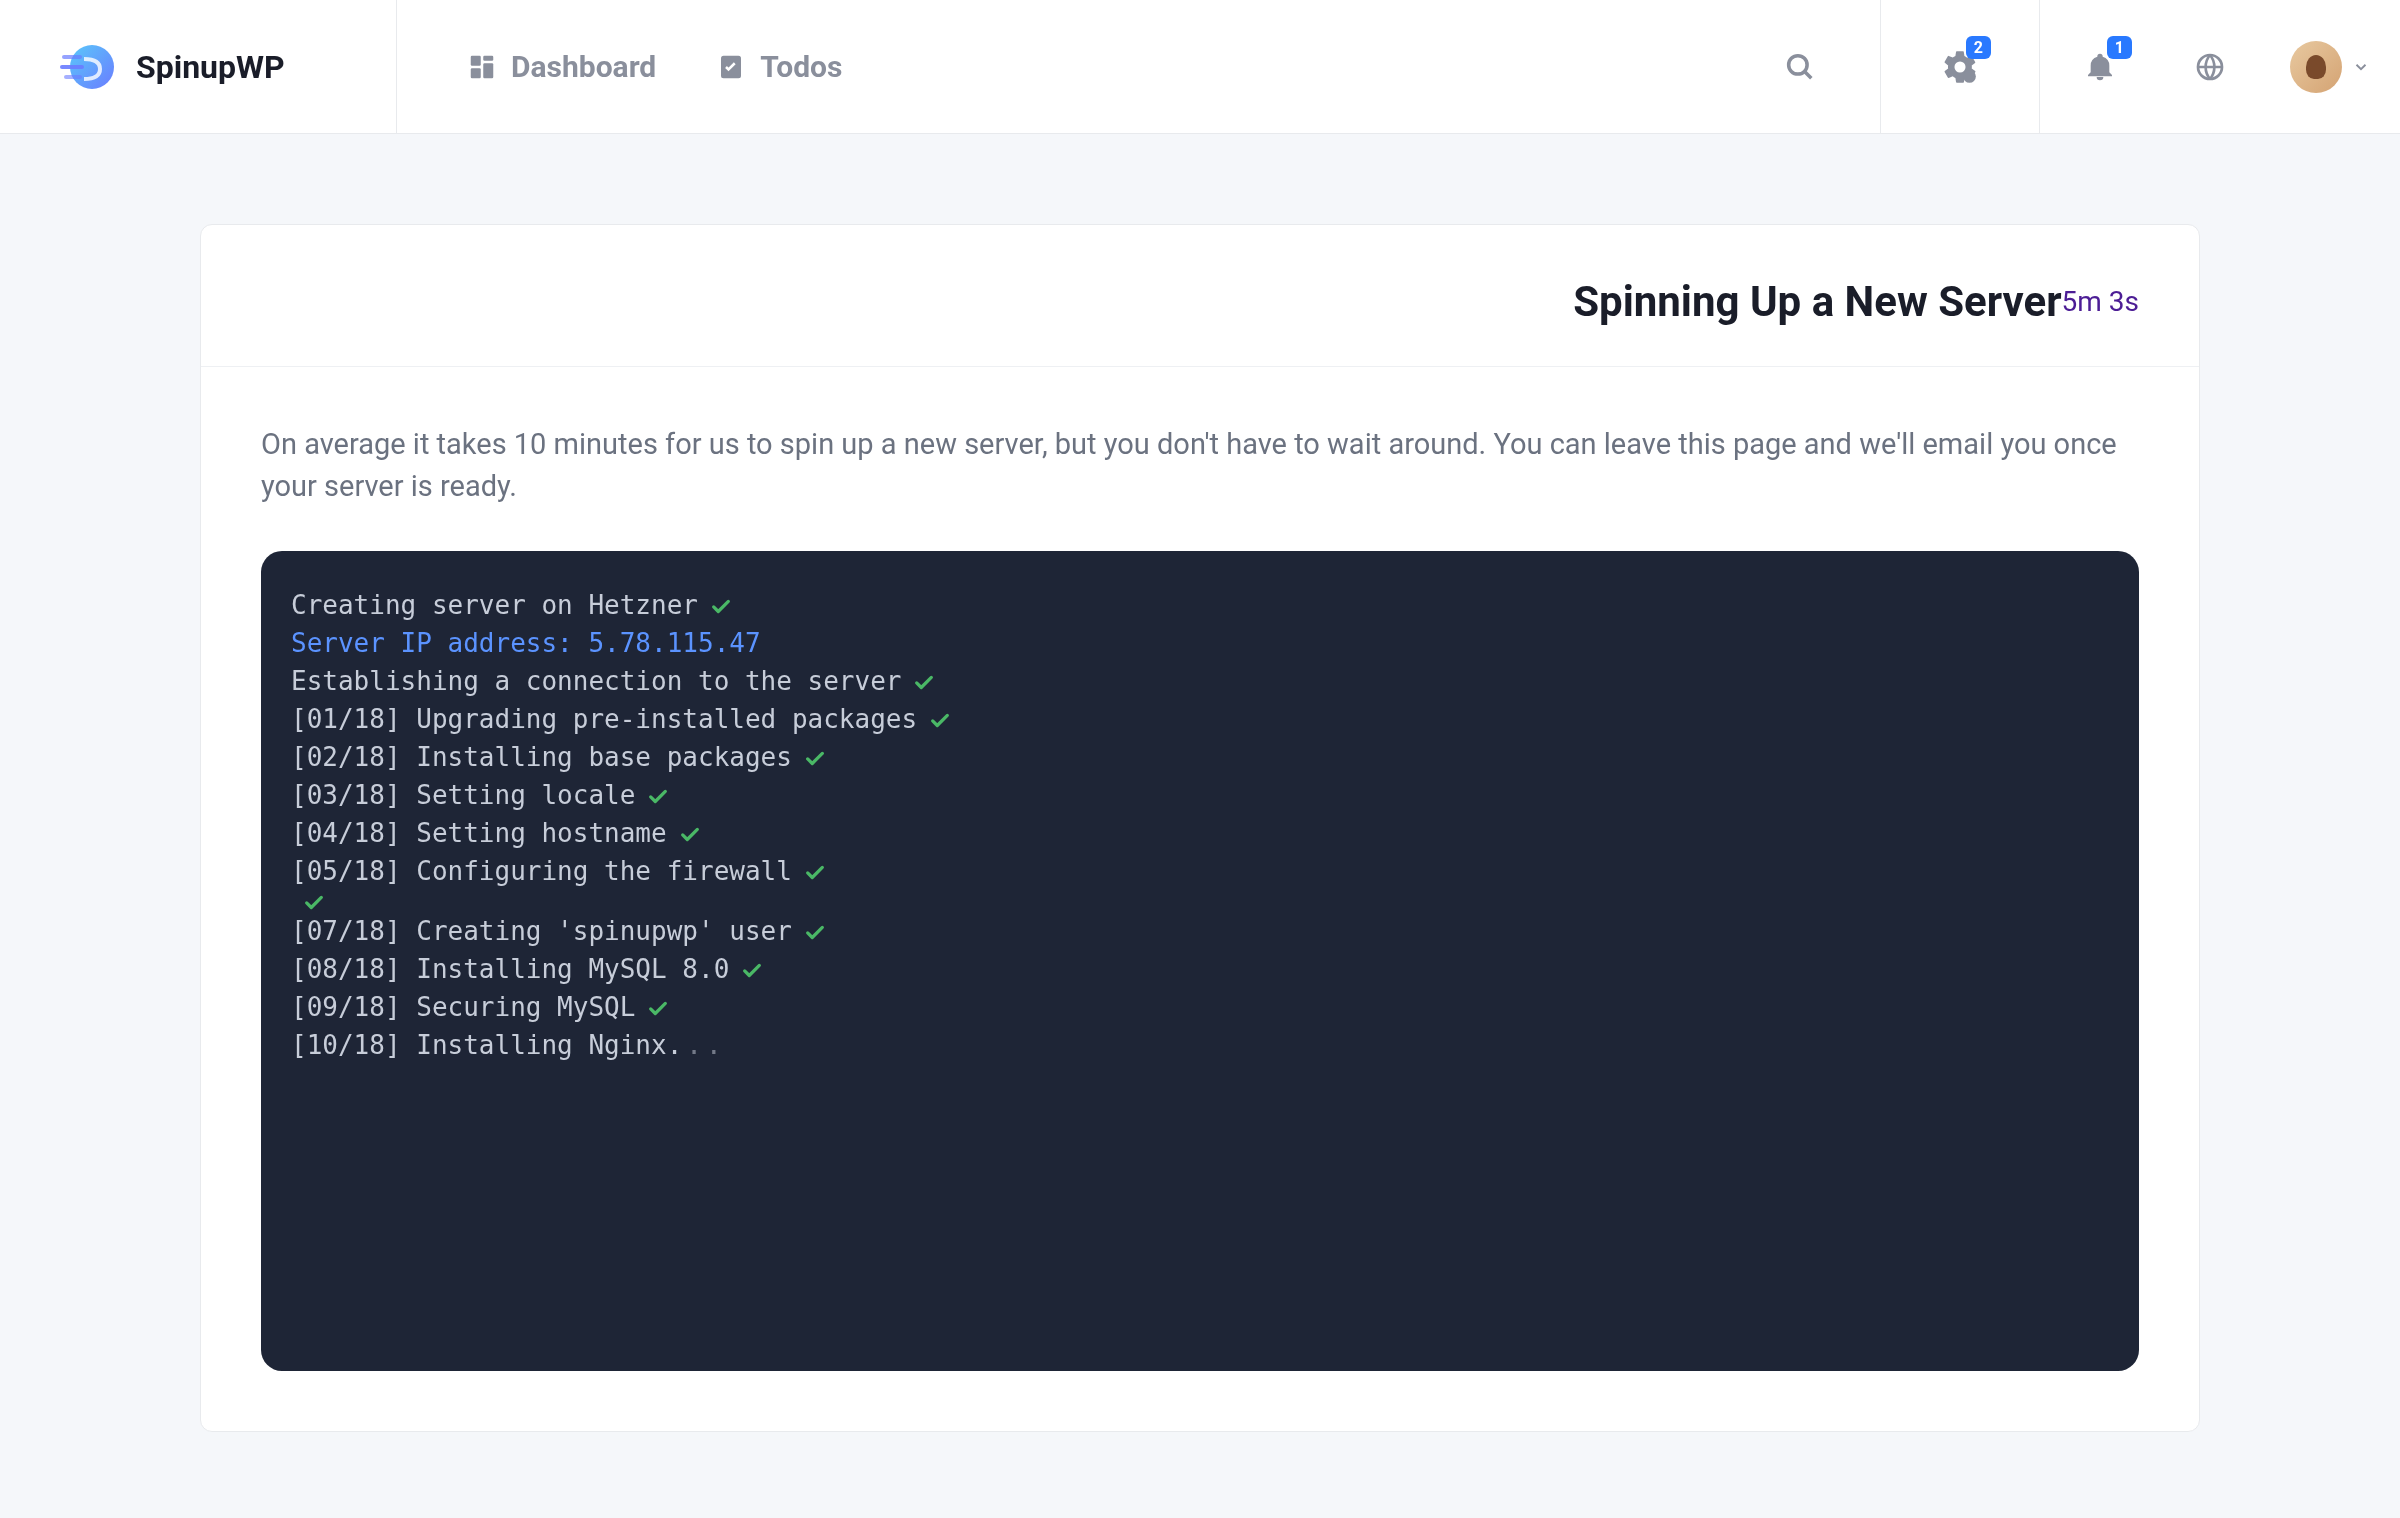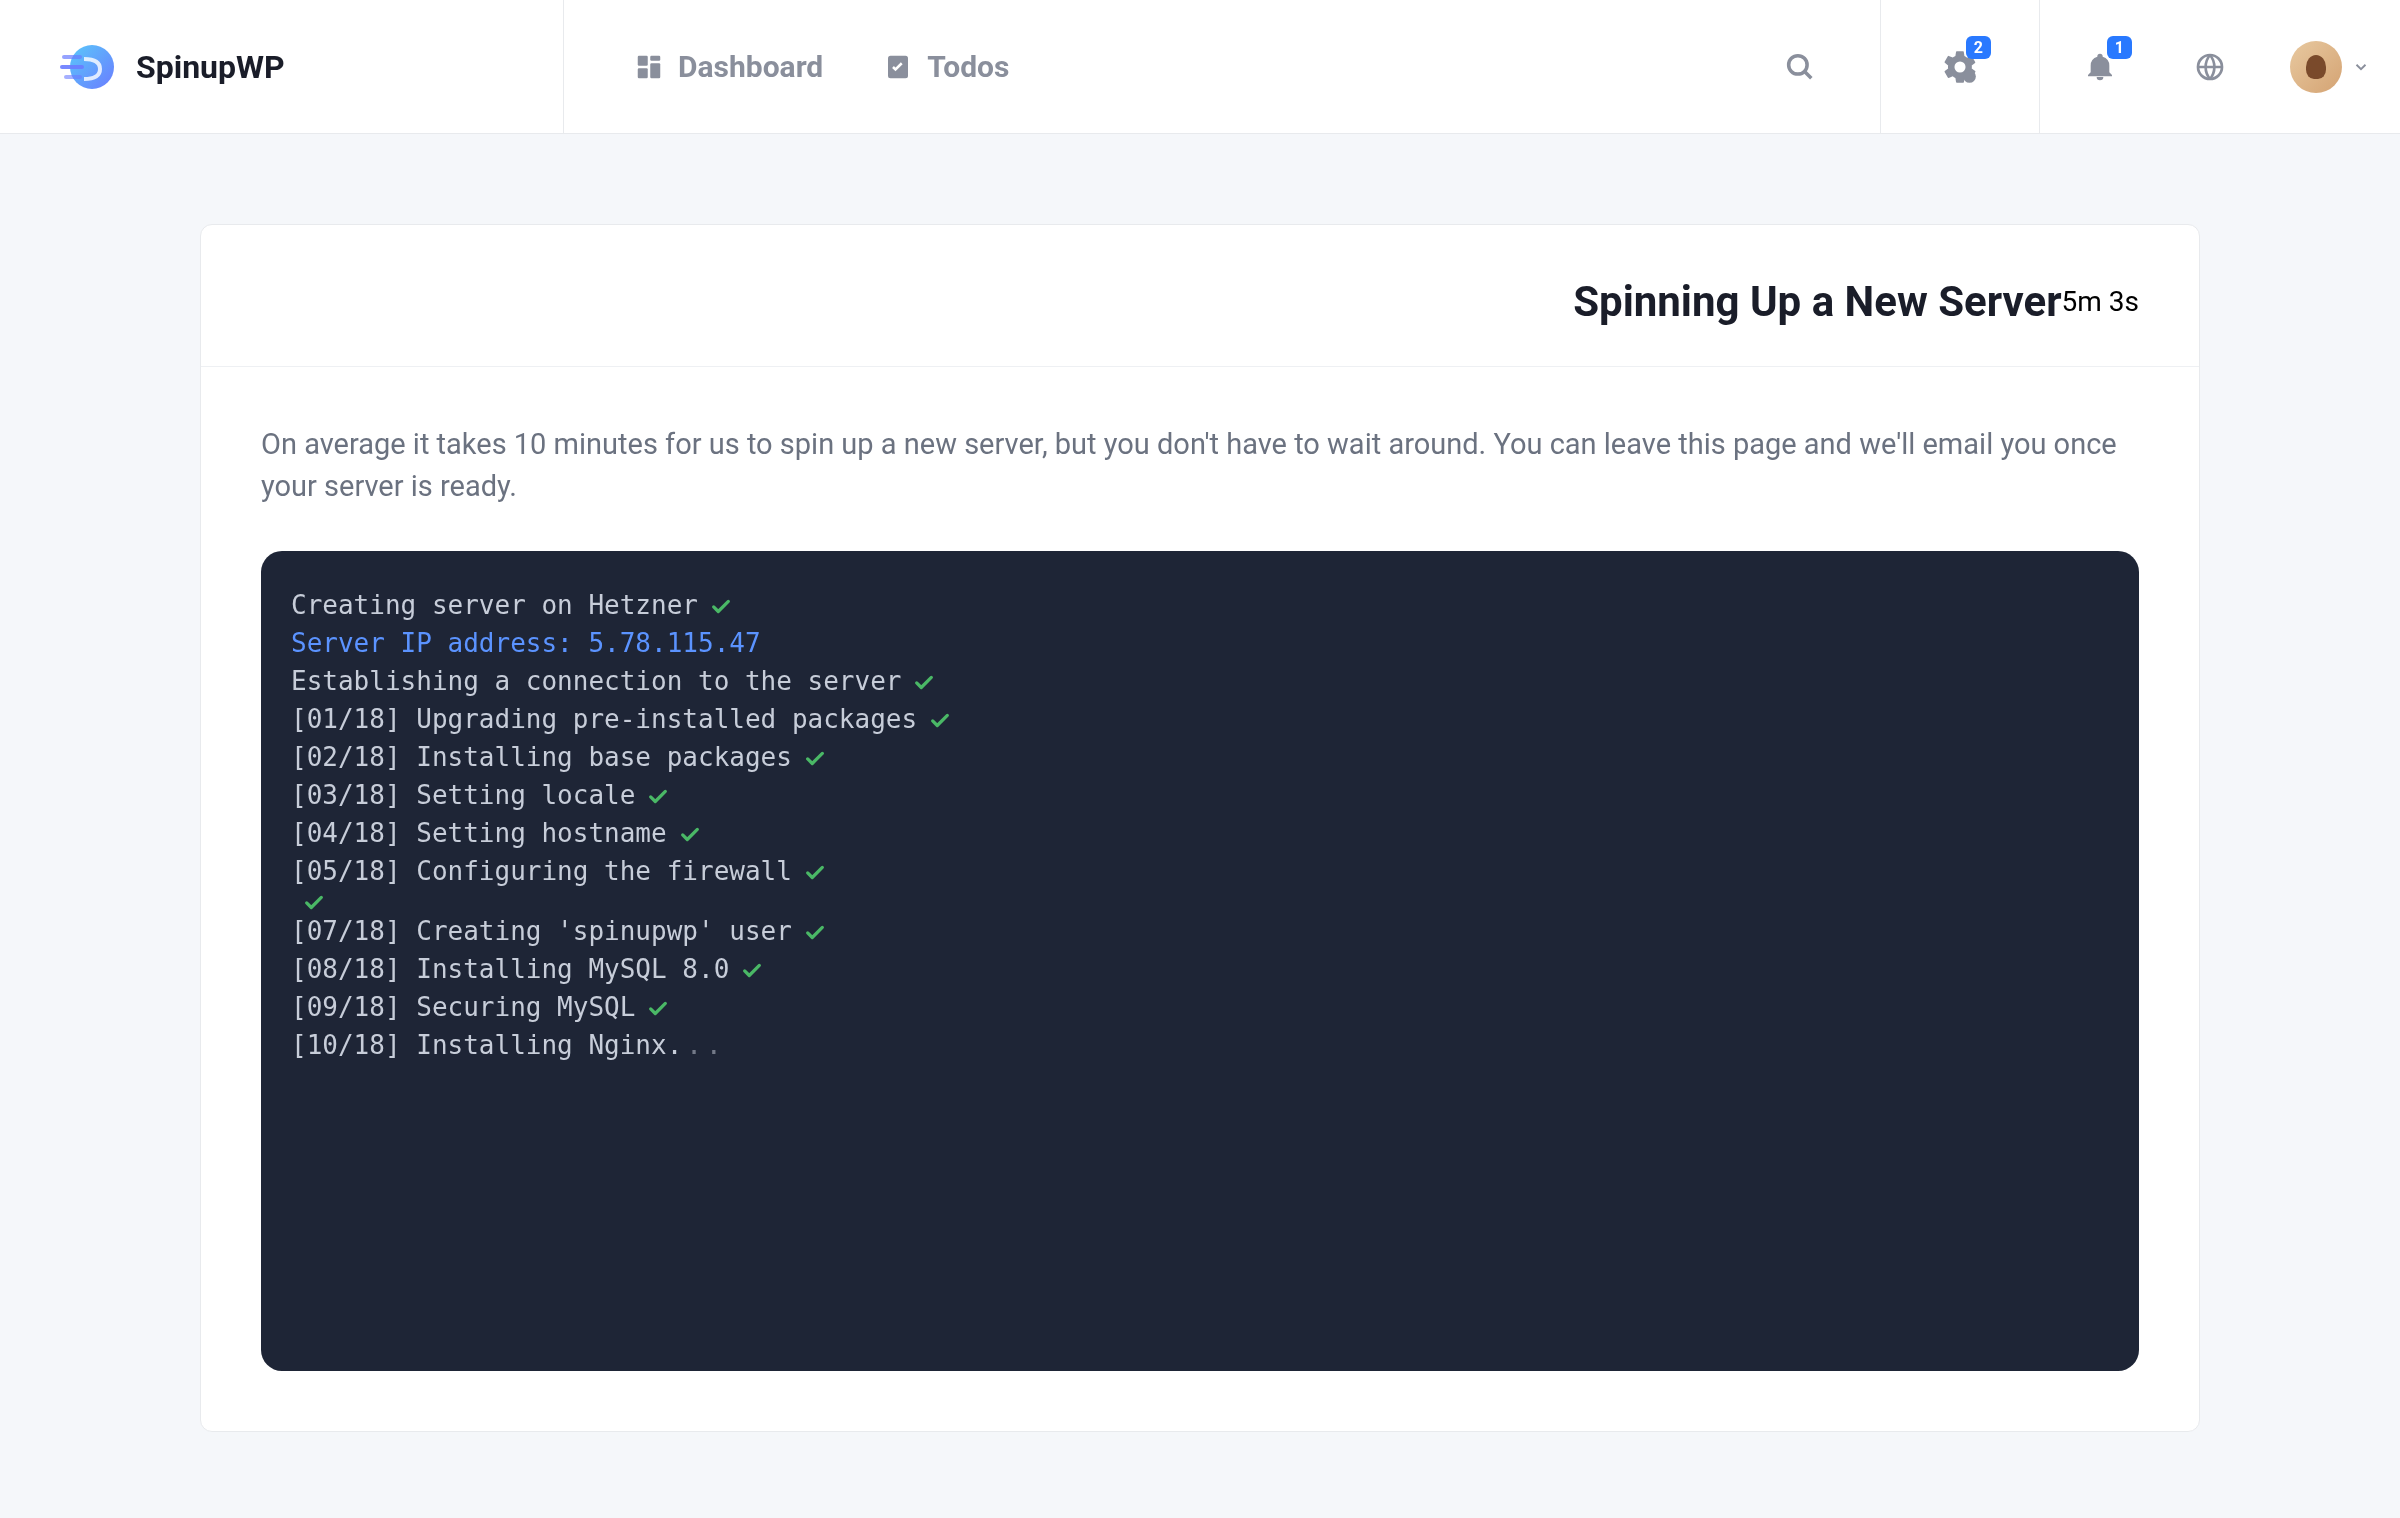--- a/index.html
+++ b/index.html
@@ -9,21 +9,21 @@
       color: #1a1d29;
     }
     .topbar {
       background: #fff;
       display: flex;
       align-items: stretch;
       height: 134px;
       border-bottom: 1px solid #e8eaed;
     }
     .logo-section {
-      width: 564px;
+      width: 397px;
       display: flex;
       align-items: center;
       padding-left: 60px;
       border-right: 1px solid #e8eaed;
     }
     .logo-mark {
       width: 56px;
       height: 56px;
       margin-right: 20px;
       position: relative;
@@ -124,21 +124,21 @@
       padding: 52px 60px 40px;
       border-bottom: 1px solid #eef0f3;
     }
     .card-title {
       font-size: 42px;
       font-weight: 700;
       color: #1a1d29;
     }
     .card-timer {
       font-size: 28px;
-      color: #000000;
+      color: #4c1d95;
     }
     .card-body {
       padding: 56px 60px 60px;
     }
     .card-desc {
       font-size: 29px;
       line-height: 1.45;
       color: #6b7280;
       margin-bottom: 44px;
       max-width: 1880px;

